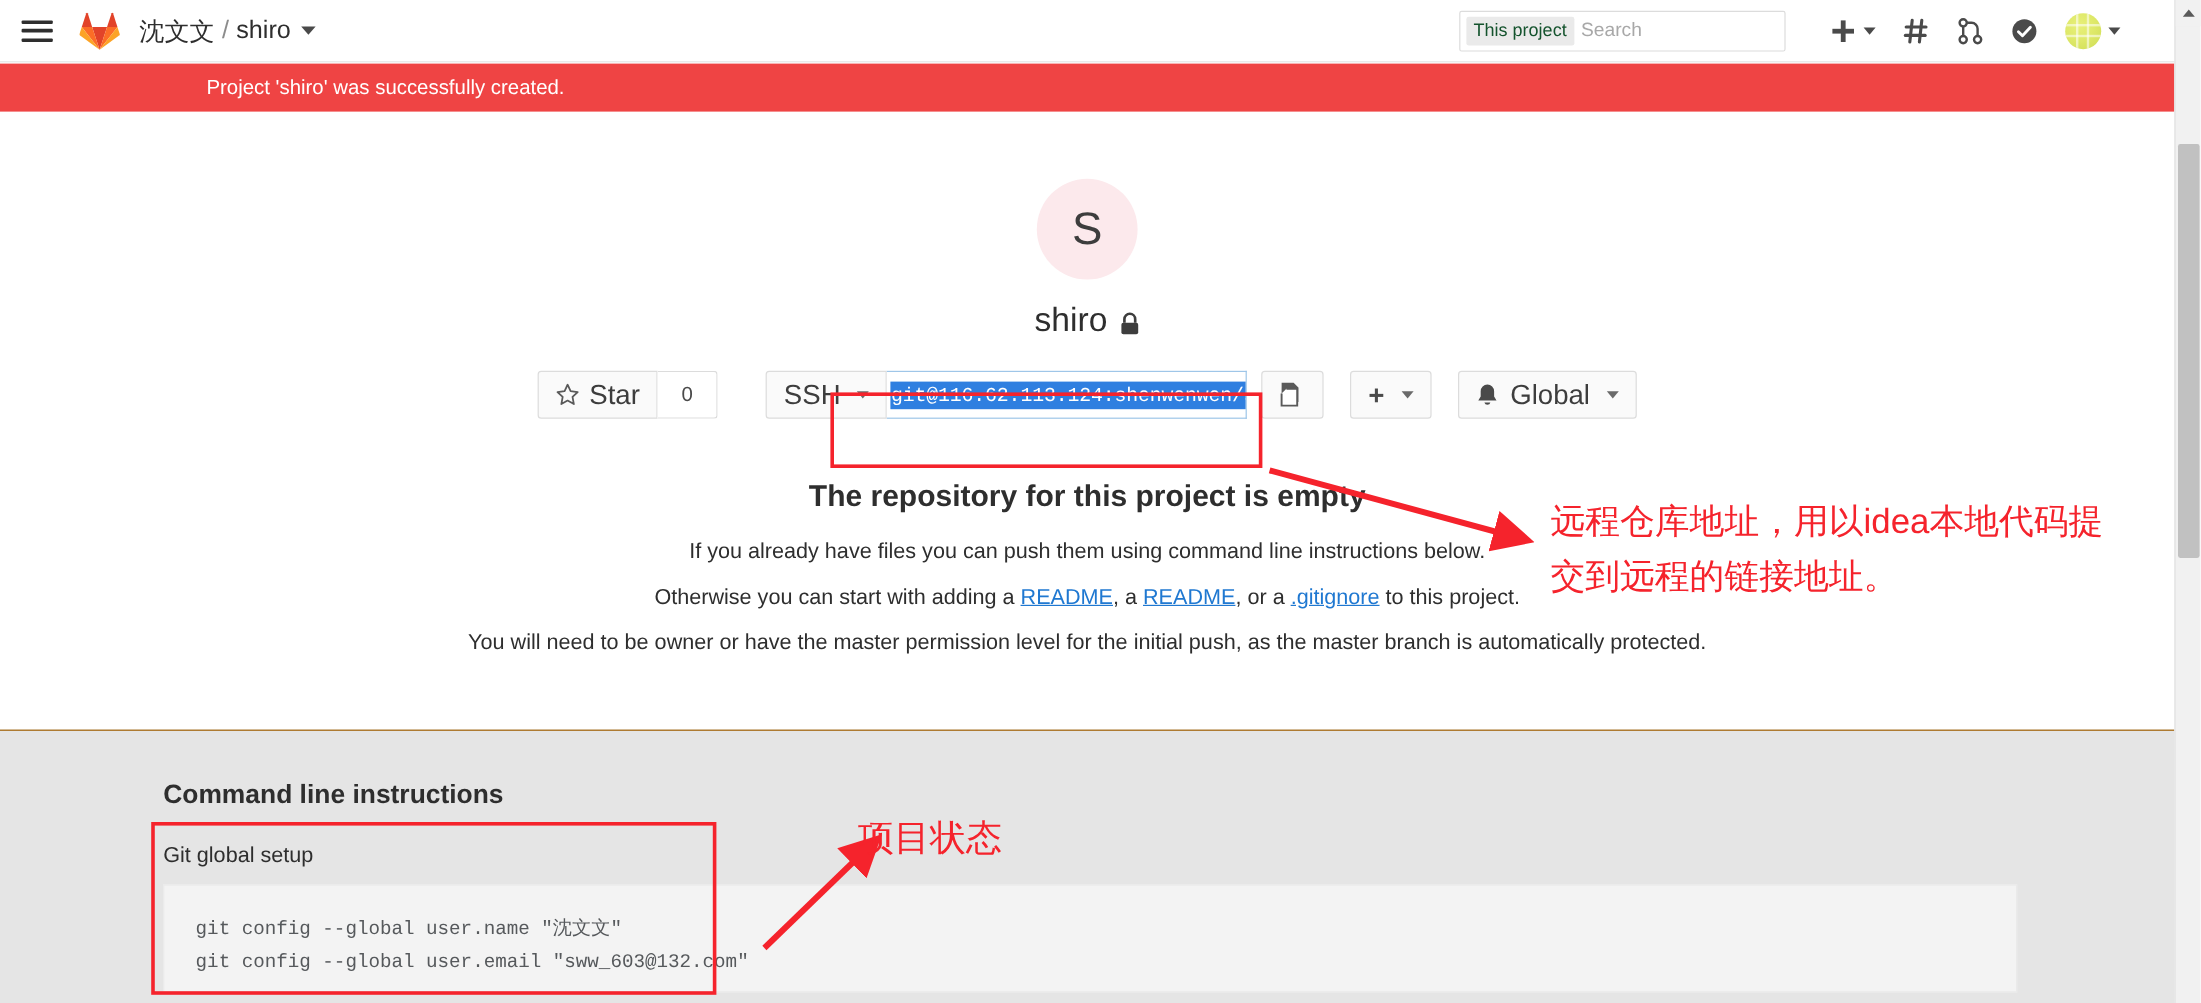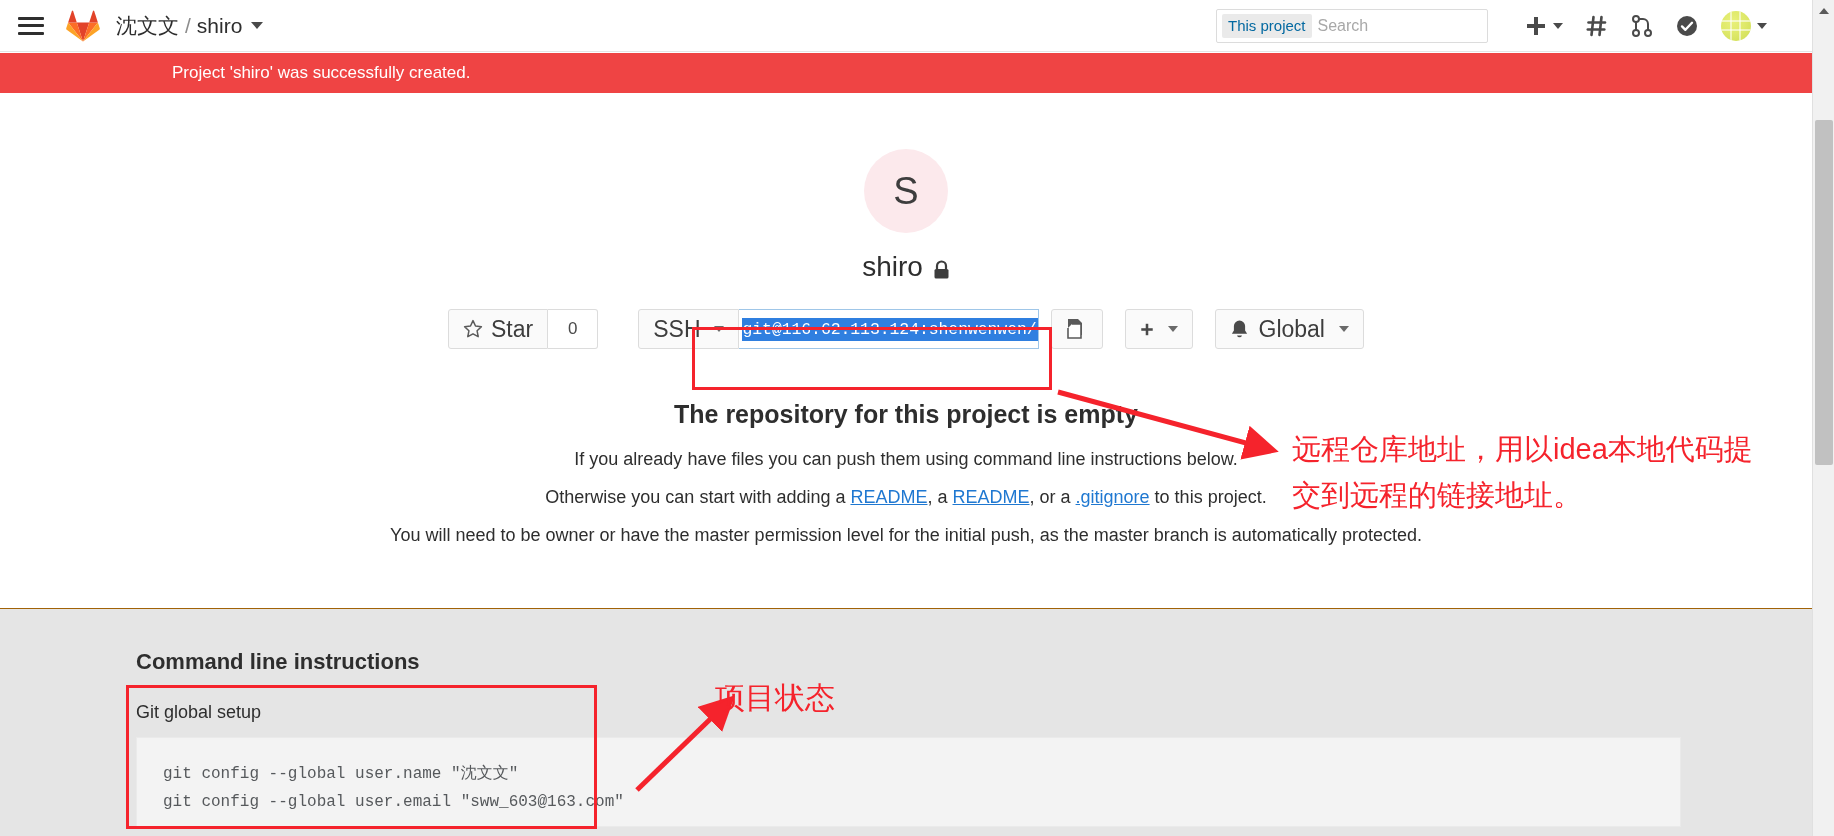--- a/index.html
+++ b/index.html
@@ -54,21 +54,21 @@
     padding-right: 34px;
   }
   .search-box {
     width: 272px; height: 34px;
     border: 1px solid #dcdcdc; background: #fff;
     display: flex; align-items: center;
     border-radius: 2px;
     margin-right: 26px;
   }
   .search-scope {
-    background: #eaeaea; color: #0369a1; font-size: 15px;
+    background: #eaeaea; color: #14532d; font-size: 15px;
     height: 24px; line-height: 24px; margin-left: 5px; padding: 0 6px;
     white-space: nowrap; border-radius: 2px;
   }
   .search-input {
     flex: 1; border: 0; outline: 0; background: transparent;
     font-size: 16px; color: #8a8a8a; padding: 0 6px;
     font-family: "Liberation Sans", sans-serif;
   }
   .search-input::placeholder { color: #a8a8a8; }
   .mag { width: 22px; height: 22px; margin-right: 9px; opacity: .45; }
@@ -218,21 +218,21 @@
   }
 
   
   .anno {
     position: absolute;
     color: #f5232c;
     font-family: "Liberation Sans", sans-serif;
     font-weight: 500;
   }
   .anno-url {
-    left: 1292px; top: 426px;
+    left: 1292px; top: 412px;
     width: 542px;
     font-size: 29px; line-height: 46px;
   }
   .anno-status {
     left: 715px; top: 678px;
     font-size: 30px;
   }
   .arrow-svg { position: absolute; left: 0; top: 0; pointer-events: none; }
 
   
@@ -420,21 +420,21 @@
       <span>Otherwise you can start with adding a </span><a href="#">README</a><span>, a </span><a href="#">README</a><span>, or a </span><a href="#">.gitignore</a><span> to this project.</span>
     </div>
     <div class="empty-line">You will need to be owner or have the master permission level for the initial push, as the master branch is automatically protected.</div>
   </div>
 
   <div class="cli-section">
     <div class="cli-title">Command line instructions</div>
     <div class="cli-sub">Git global setup</div>
     <div class="code-block">
       <div>git config --global user.name "沈文文"</div>
-      <div>git config --global user.email "sww_603@163.com"</div>
+      <div>git config --global user.email "sww_603@132.com"</div>
     </div>
   </div>
 
   <div class="red-box" style="left:126px;top:685px;width:471px;height:144px;"></div>
 
   <svg class="arrow-svg" width="1834" height="836">
     <defs>
       <marker id="ah" markerWidth="7" markerHeight="7" refX="5.6" refY="3.5" orient="auto">
         <polygon points="0 0, 7 3.5, 0 7" fill="#f5232c"></polygon>
       </marker>

